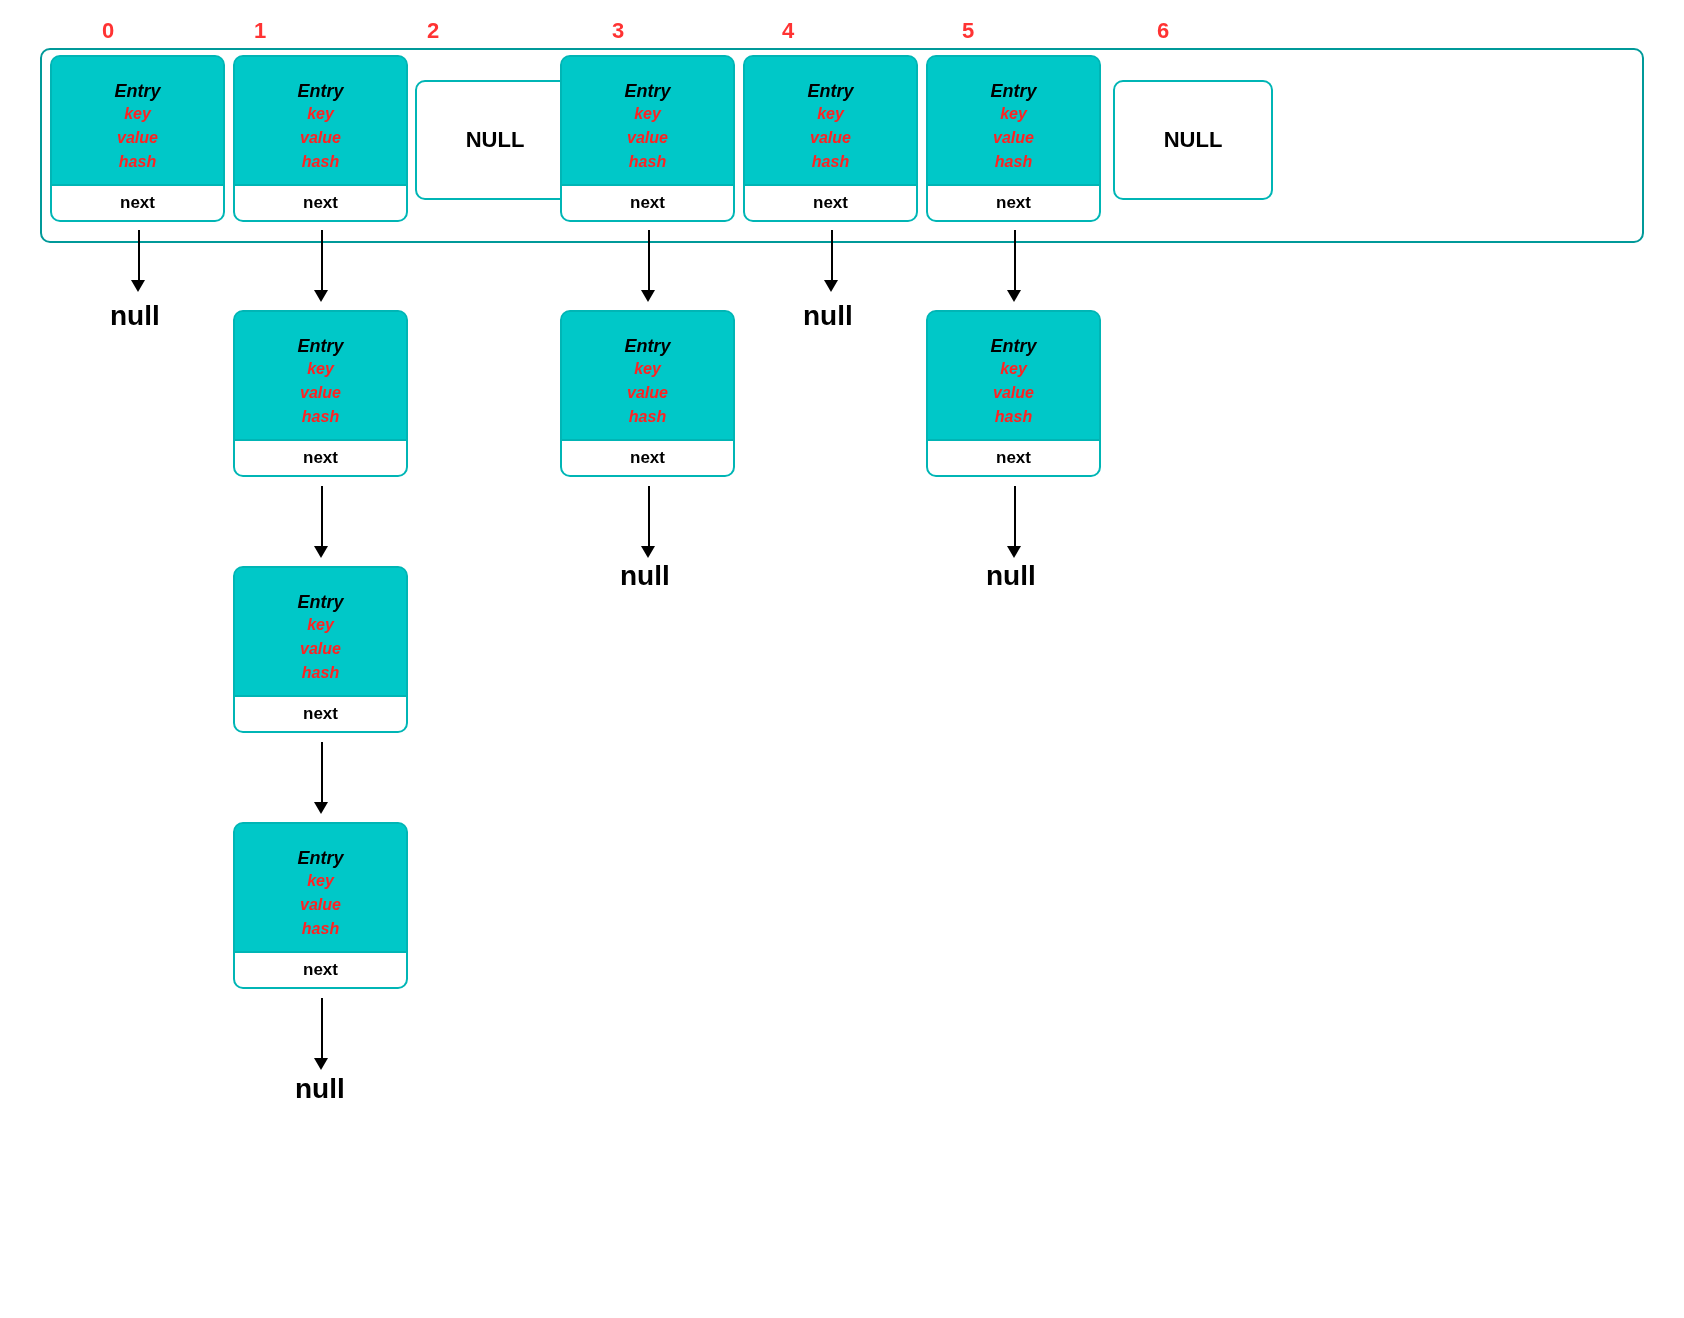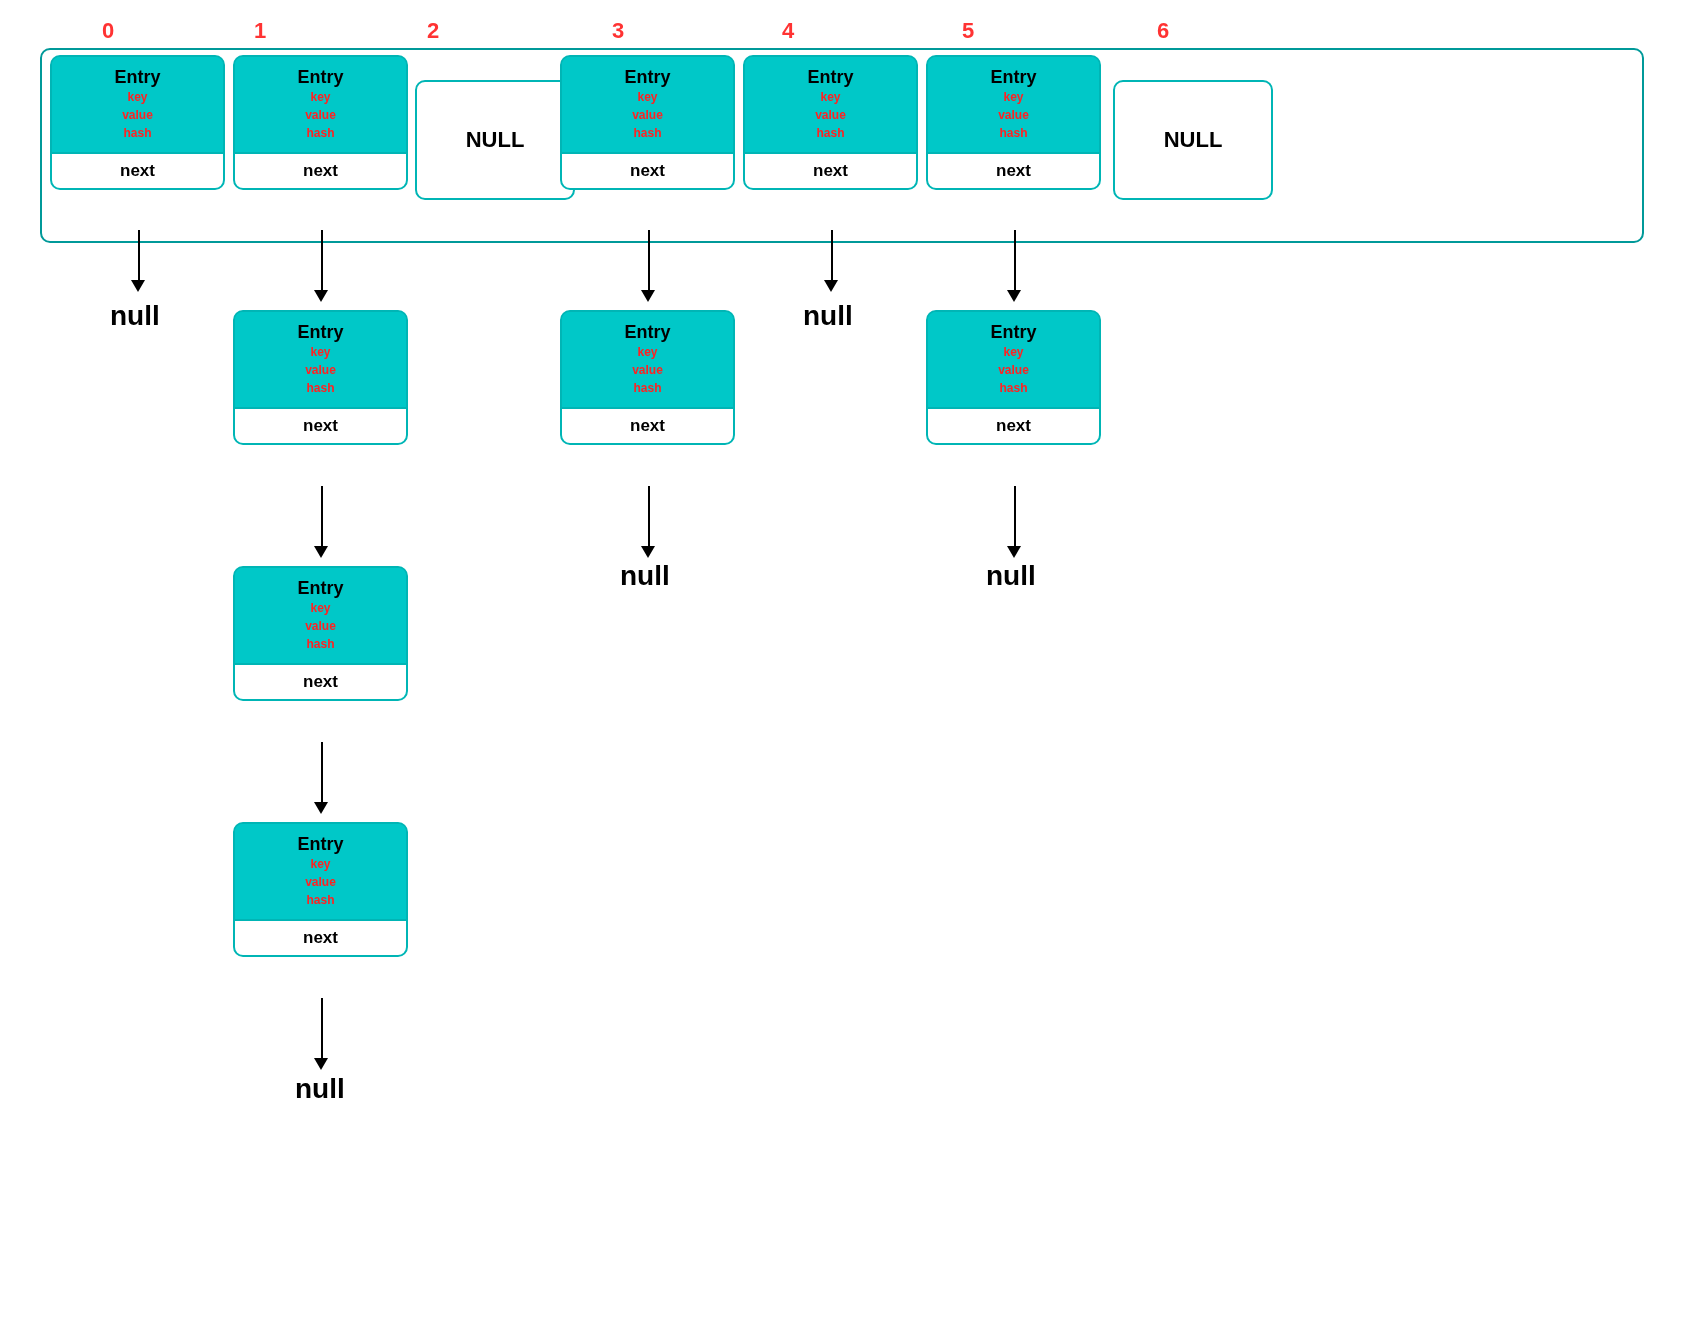--- a/index.html
+++ b/index.html
@@ -35,31 +35,32 @@
       position: absolute;
       border: 2px solid #00b5b5;
       border-radius: 10px;
       overflow: hidden;
       background: #00c8c8;
     }
 
     .entry-top {
       background: #00c8c8;
       text-align: center;
-      padding: 10px 5px 10px 5px;
+      padding: 24px 5px 10px 5px;
+      font-style: italic;
     }
 
     .entry-label {
       font-size: 18px;
       font-weight: bold;
       color: #000;
     }
 
     .entry-field {
-      font-size: 12px;
+      font-size: 16px;
       font-weight: bold;
       color: #ff2222;
       line-height: 1.5;
     }
 
     .entry-next {
       background: #fff;
       text-align: center;
       padding: 7px 5px;
       font-size: 17px;

